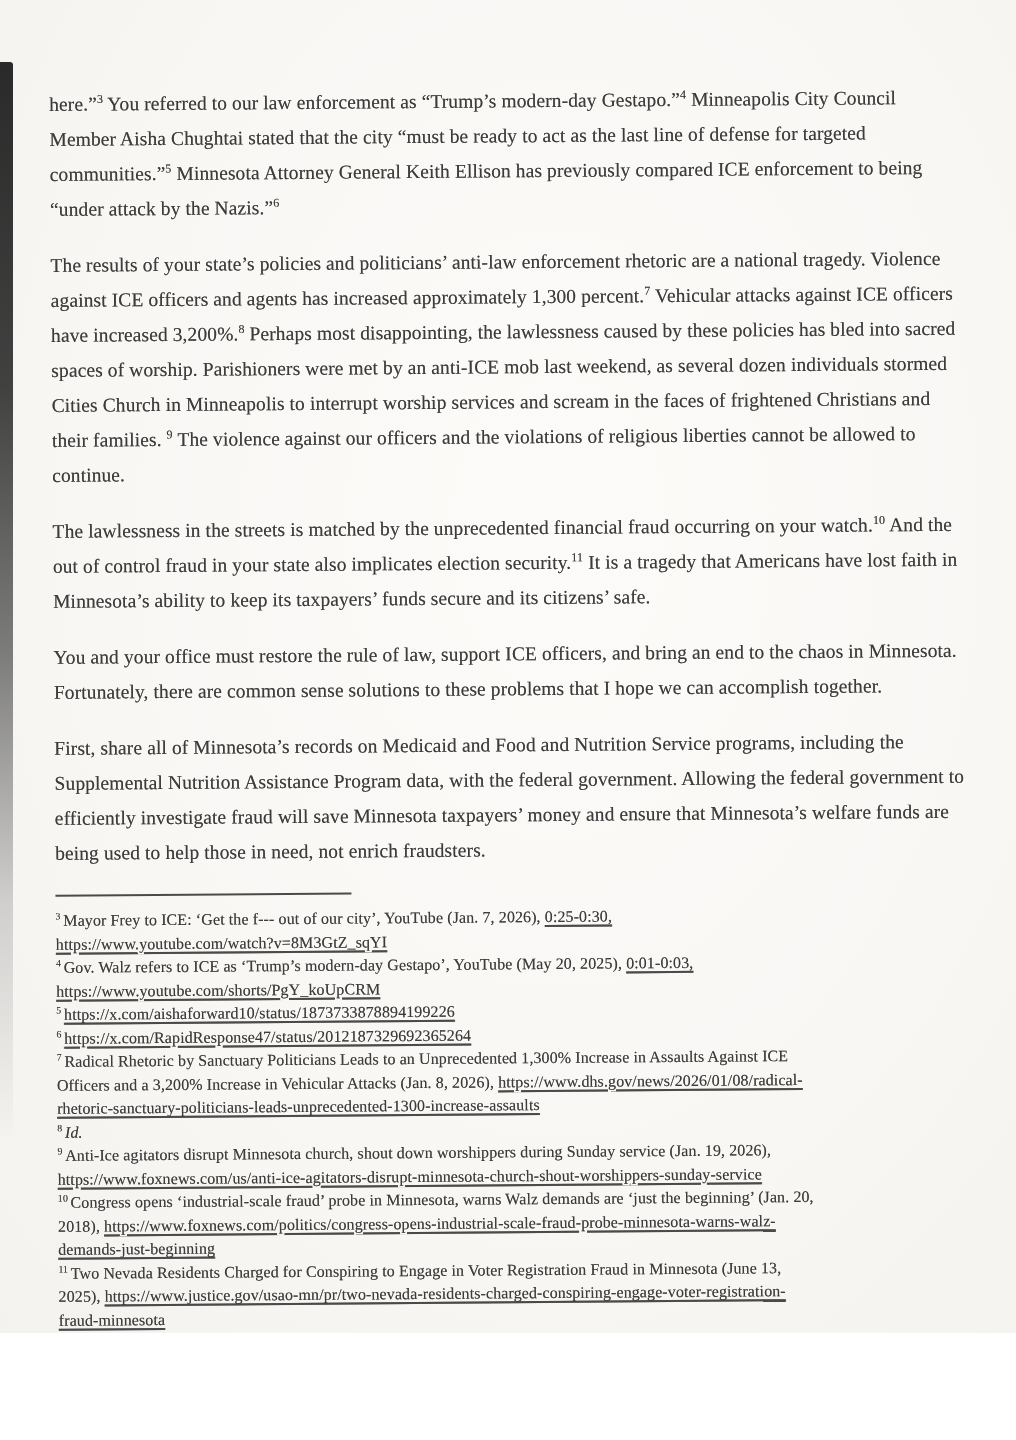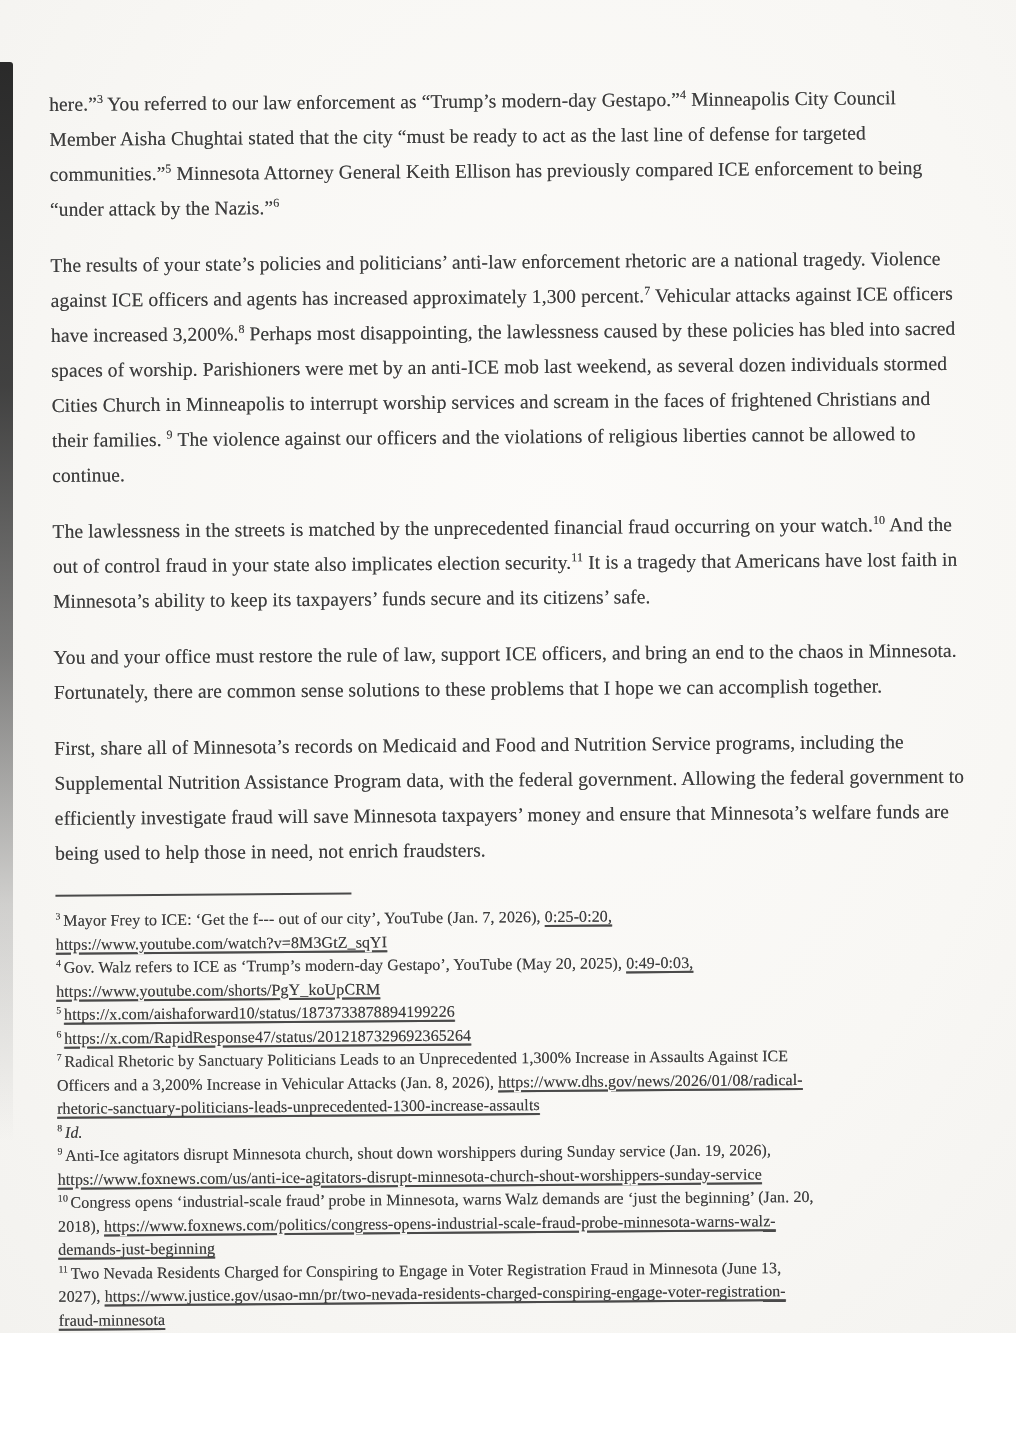--- a/index.html
+++ b/index.html
@@ -83,24 +83,24 @@
   <div class="sheet">
     <div>
         <p class="para"><span>here.”</span><sup>3</sup><span> You referred to our law enforcement as “Trump’s modern-day Gestapo.”</span><sup>4</sup><span> Minneapolis City Council Member Aisha Chughtai stated that the city “must be ready to act as the last line of defense for targeted communities.”</span><sup>5</sup><span> Minnesota Attorney General Keith Ellison has previously compared ICE enforcement to being “under attack by the Nazis.”</span><sup>6</sup></p>
         <p class="para"><span>The results of your state’s policies and politicians’ anti-law enforcement rhetoric are a national tragedy. Violence against ICE officers and agents has increased approximately 1,300 percent.</span><sup>7</sup><span> Vehicular attacks against ICE officers have increased 3,200%.</span><sup>8</sup><span> Perhaps most disappointing, the lawlessness caused by these policies has bled into sacred spaces of worship. Parishioners were met by an anti-ICE mob last weekend, as several dozen individuals stormed Cities Church in Minneapolis to interrupt worship services and scream in the faces of frightened Christians and their families. </span><sup>9</sup><span> The violence against our officers and the violations of religious liberties cannot be allowed to continue.</span></p>
         <p class="para"><span>The lawlessness in the streets is matched by the unprecedented financial fraud occurring on your watch.</span><sup>10</sup><span> And the out of control fraud in your state also implicates election security.</span><sup>11</sup><span> It is a tragedy that Americans have lost faith in Minnesota’s ability to keep its taxpayers’ funds secure and its citizens’ safe.</span></p>
         <p class="para"><span>You and your office must restore the rule of law, support ICE officers, and bring an end to the chaos in Minnesota. Fortunately, there are common sense solutions to these problems that I hope we can accomplish together.</span></p>
         <p class="para"><span>First, share all of Minnesota’s records on Medicaid and Food and Nutrition Service programs, including the Supplemental Nutrition Assistance Program data, with the federal government. Allowing the federal government to efficiently investigate fraud will save Minnesota taxpayers’ money and ensure that Minnesota’s welfare funds are being used to help those in need, not enrich fraudsters.</span></p>
       </div>
     <div class="fn-separator"></div>
     <div class="footnotes">
-        <div class="footnote"><sup>3 </sup><span>Mayor Frey to ICE: ‘Get the f--- out of our city’, YouTube (Jan. 7, 2026), </span><span class="u">0:25-0:20,</span><br><span class="u">https://www.youtube.com/watch?v=8M3GtZ_sqYI</span></div>
-        <div class="footnote"><sup>4 </sup><span>Gov. Walz refers to ICE as ‘Trump’s modern-day Gestapo’, YouTube (May 20, 2025), </span><span class="u">0:49-0:03,</span><br><span class="u">https://www.youtube.com/shorts/PgY_koUpCRM</span></div>
+        <div class="footnote"><sup>3 </sup><span>Mayor Frey to ICE: ‘Get the f--- out of our city’, YouTube (Jan. 7, 2026), </span><span class="u">0:25-0:30,</span><br><span class="u">https://www.youtube.com/watch?v=8M3GtZ_sqYI</span></div>
+        <div class="footnote"><sup>4 </sup><span>Gov. Walz refers to ICE as ‘Trump’s modern-day Gestapo’, YouTube (May 20, 2025), </span><span class="u">0:01-0:03,</span><br><span class="u">https://www.youtube.com/shorts/PgY_koUpCRM</span></div>
         <div class="footnote"><sup>5 </sup><span class="u">https://x.com/aishaforward10/status/1873733878894199226</span></div>
         <div class="footnote"><sup>6 </sup><span class="u">https://x.com/RapidResponse47/status/2012187329692365264</span></div>
         <div class="footnote"><sup>7 </sup><span>Radical Rhetoric by Sanctuary Politicians Leads to an Unprecedented 1,300% Increase in Assaults Against ICE</span><br><span>Officers and a 3,200% Increase in Vehicular Attacks (Jan. 8, 2026), </span><span class="u">https://www.dhs.gov/news/2026/01/08/radical-</span><br><span class="u">rhetoric-sanctuary-politicians-leads-unprecedented-1300-increase-assaults</span></div>
         <div class="footnote"><sup>8 </sup><span class="i">Id.</span></div>
         <div class="footnote"><sup>9 </sup><span>Anti-Ice agitators disrupt Minnesota church, shout down worshippers during Sunday service (Jan. 19, 2026),</span><br><span class="u">https://www.foxnews.com/us/anti-ice-agitators-disrupt-minnesota-church-shout-worshippers-sunday-service</span></div>
         <div class="footnote"><sup>10 </sup><span>Congress opens ‘industrial-scale fraud’ probe in Minnesota, warns Walz demands are ‘just the beginning’ (Jan. 20,</span><br><span>2018), </span><span class="u">https://www.foxnews.com/politics/congress-opens-industrial-scale-fraud-probe-minnesota-warns-walz-</span><br><span class="u">demands-just-beginning</span></div>
-        <div class="footnote"><sup>11 </sup><span>Two Nevada Residents Charged for Conspiring to Engage in Voter Registration Fraud in Minnesota (June 13,</span><br><span>2027), </span><span class="u">https://www.justice.gov/usao-mn/pr/two-nevada-residents-charged-conspiring-engage-voter-registration-</span><br><span class="u">fraud-minnesota</span></div>
+        <div class="footnote"><sup>11 </sup><span>Two Nevada Residents Charged for Conspiring to Engage in Voter Registration Fraud in Minnesota (June 13,</span><br><span>2025), </span><span class="u">https://www.justice.gov/usao-mn/pr/two-nevada-residents-charged-conspiring-engage-voter-registration-</span><br><span class="u">fraud-minnesota</span></div>
       </div>
   </div>
 </div>
 
 </body></html>

